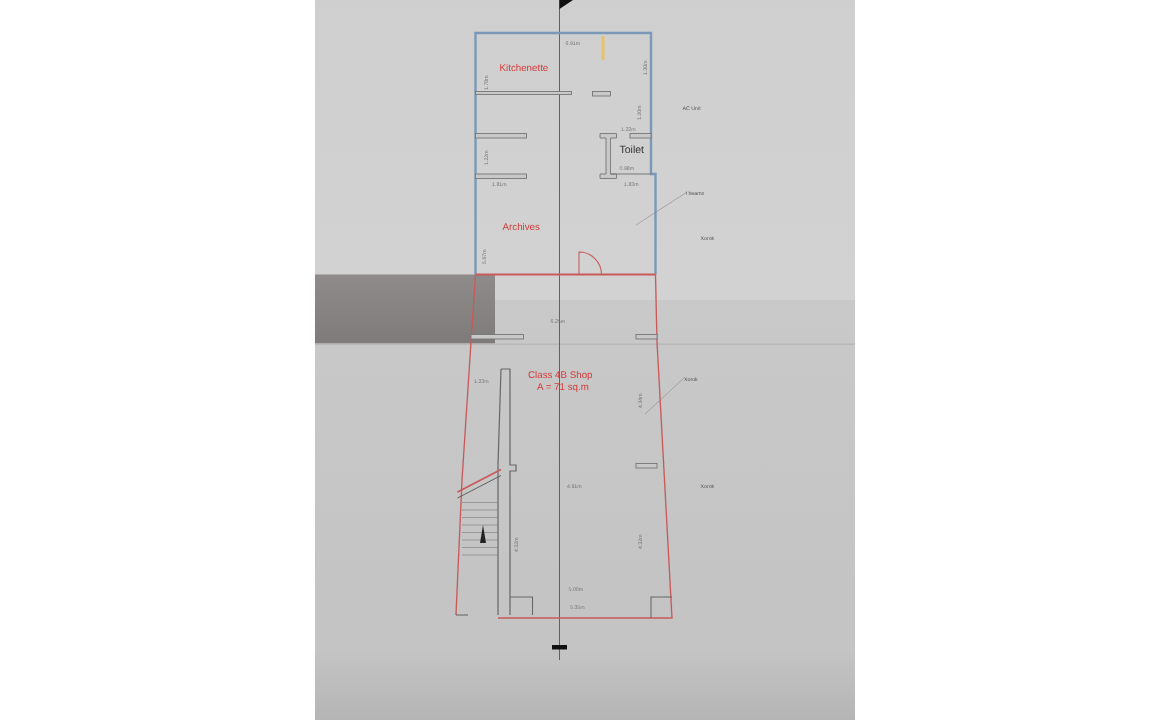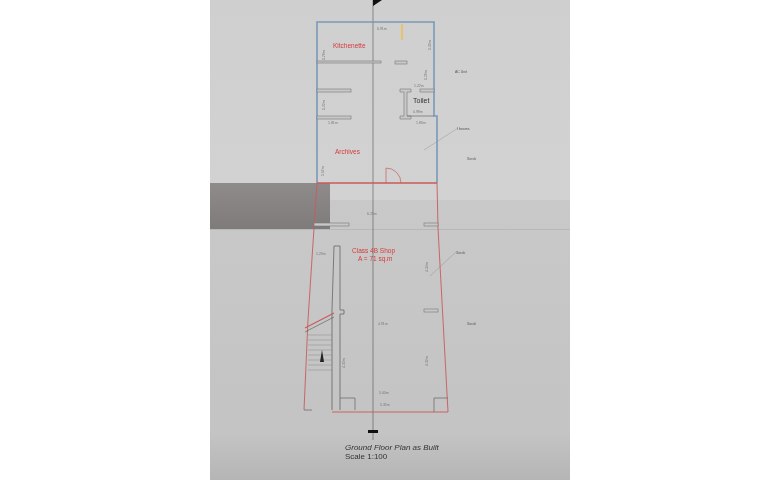--- a/index.html
+++ b/index.html
@@ -113,17 +113,13 @@
   <div class="dim v" style="left:215px;top:366px;">4.32m</div>
   <div class="dim" style="left:169px;top:391px;">5.00m</div>
   <div class="dim" style="left:170px;top:403px;">5.35m</div>
 
   <div class="note" style="left:245px;top:70px;">AC Unit</div>
   <div class="note" style="left:247px;top:127px;">I beams</div>
   <div class="note" style="left:257px;top:157px;">Xorok</div>
   <div class="note" style="left:246px;top:251px;">Xorok</div>
   <div class="note" style="left:257px;top:322px;">Xorok</div>
 
-  <div class="caption" style="left:135px;top:443px;">
-    <div class="t">Ground Floor Plan as Built</div>
-    <div>Scale 1:100</div>
-  </div>
 </div>
 
 </body></html>

